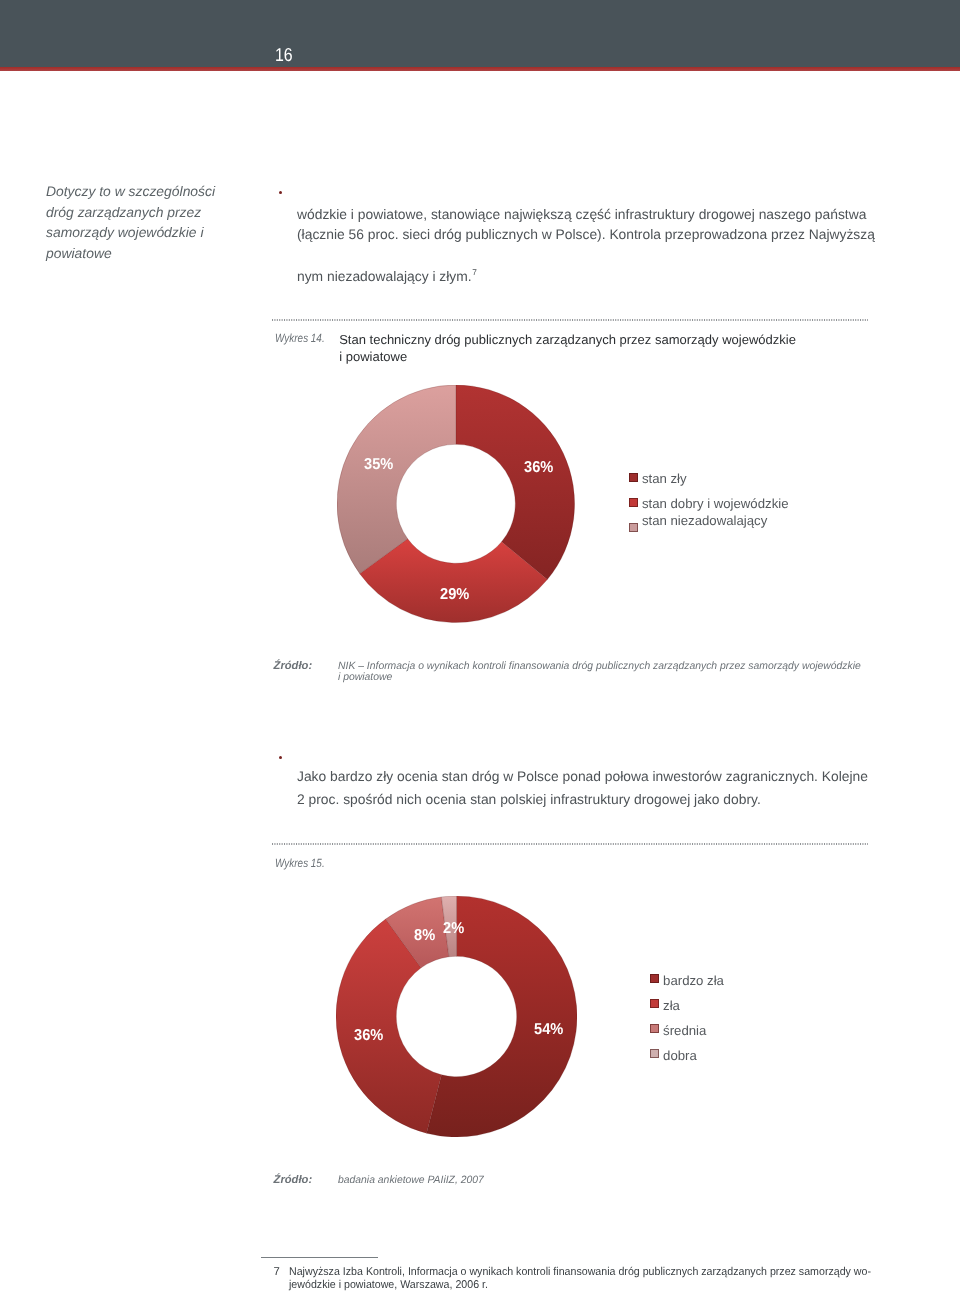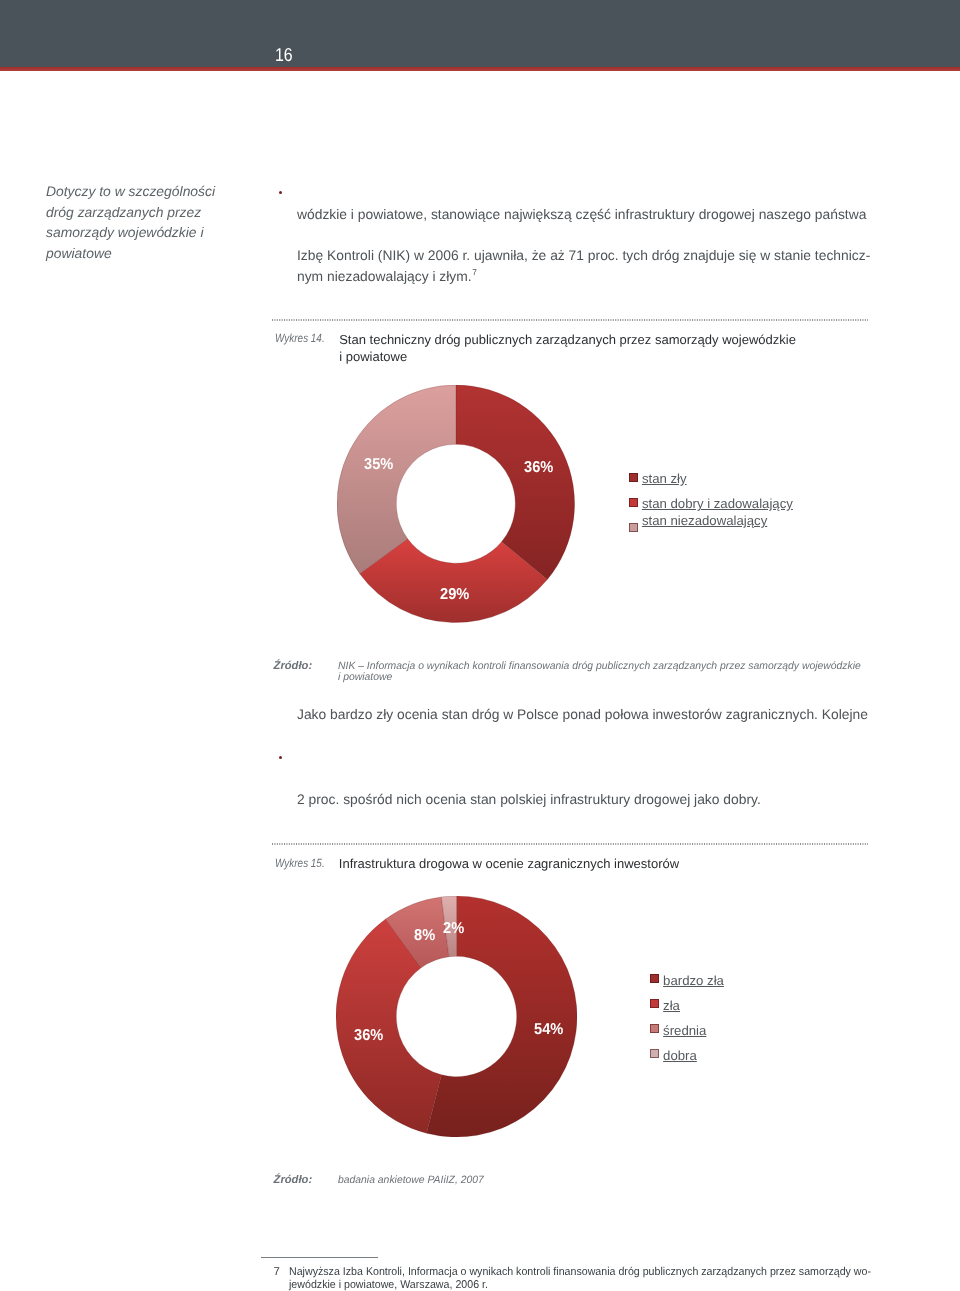--- a/index.html
+++ b/index.html
@@ -37,41 +37,41 @@
           color:#6c7277;white-space:nowrap;transform-origin:0 0;transform:scaleX(0.98);}
 
   .donut{position:absolute;}
   .donut svg{display:block;}
   .dlabel{position:absolute;color:#fff;font-weight:bold;font-size:15.8px;
           letter-spacing:0;white-space:nowrap;
           transform-origin:0 0;transform:scaleX(0.925);}
 
   .lgsw{position:absolute;width:9px;height:9px;box-sizing:border-box;
          border:1px solid rgba(70,16,15,0.55);}
-  .lgtx{position:absolute;font-size:13.2px;line-height:15px;color:#55595d;white-space:nowrap;text-decoration:underline;}
+  .lgtx{position:absolute;font-size:13.2px;line-height:15px;color:#55595d;white-space:nowrap;}
 
   .fnrule{position:absolute;height:1px;background:#787e82;}
   .fnnum{position:absolute;font-size:11.3px;color:#3b4044;white-space:nowrap;}
   .fnline{position:absolute;font-size:11.3px;line-height:13px;color:#3b4044;white-space:nowrap;
           transform-origin:0 0;transform:scaleX(0.942);}
 </style>
 </head>
 <body>
 
 <div class="page">
 <div class="hdr-bar"></div>
 <div class="hdr-no">16</div>
 <div class="hdr-rule"></div>
 <div class="snline" style="top:181.3px">Dotyczy to w szczególności</div>
 <div class="snline" style="top:201.7px">dróg zarządzanych przez</div>
 <div class="snline" style="top:222.1px">samorządy wojewódzkie i</div>
 <div class="snline" style="top:242.5px">powiatowe</div>
 <div class="bdot" style="left:279.3px;top:191.2px"></div>
 <div class="bline" style="top:203.7px"><span>wódzkie i powiatowe, stanowiące największą część infrastruktury drogowej naszego państwa</span></div>
-<div class="bline" style="top:245.1px"><span>Izbę Kontroli (NIK) w 2006 r. ujawniła, że aż 71 proc. tych dróg znajduje się w stanie technicz-</span></div>
+<div class="bline" style="top:224.4px"><span>(łącznie 56 proc. sieci dróg publicznych w Polsce). Kontrola przeprowadzona przez Najwyższą</span></div>
 <div class="bline" style="top:265.8px"><span>nym niezadowalający i złym.</span><sup>7</sup></div>
 <div class="dotrule" style="left:272.3px;top:318.9px;width:596px">
       <svg width="596" height="2" viewBox="0 0 596 2">
         <path d="M 0.000 0.35 h1.05 v1.3 h-1.05 Z M 2.400 0.35 h1.05 v1.3 h-1.05 Z M 4.800 0.35 h1.05 v1.3 h-1.05 Z M 7.200 0.35 h1.05 v1.3 h-1.05 Z M 9.600 0.35 h1.05 v1.3 h-1.05 Z M 12.000 0.35 h1.05 v1.3 h-1.05 Z M 14.400 0.35 h1.05 v1.3 h-1.05 Z M 16.800 0.35 h1.05 v1.3 h-1.05 Z M 19.200 0.35 h1.05 v1.3 h-1.05 Z M 21.600 0.35 h1.05 v1.3 h-1.05 Z M 24.000 0.35 h1.05 v1.3 h-1.05 Z M 26.400 0.35 h1.05 v1.3 h-1.05 Z M 28.800 0.35 h1.05 v1.3 h-1.05 Z M 31.200 0.35 h1.05 v1.3 h-1.05 Z M 33.600 0.35 h1.05 v1.3 h-1.05 Z M 36.000 0.35 h1.05 v1.3 h-1.05 Z M 38.400 0.35 h1.05 v1.3 h-1.05 Z M 40.800 0.35 h1.05 v1.3 h-1.05 Z M 43.200 0.35 h1.05 v1.3 h-1.05 Z M 45.600 0.35 h1.05 v1.3 h-1.05 Z M 48.000 0.35 h1.05 v1.3 h-1.05 Z M 50.400 0.35 h1.05 v1.3 h-1.05 Z M 52.800 0.35 h1.05 v1.3 h-1.05 Z M 55.200 0.35 h1.05 v1.3 h-1.05 Z M 57.600 0.35 h1.05 v1.3 h-1.05 Z M 60.000 0.35 h1.05 v1.3 h-1.05 Z M 62.400 0.35 h1.05 v1.3 h-1.05 Z M 64.800 0.35 h1.05 v1.3 h-1.05 Z M 67.200 0.35 h1.05 v1.3 h-1.05 Z M 69.600 0.35 h1.05 v1.3 h-1.05 Z M 72.000 0.35 h1.05 v1.3 h-1.05 Z M 74.400 0.35 h1.05 v1.3 h-1.05 Z M 76.800 0.35 h1.05 v1.3 h-1.05 Z M 79.200 0.35 h1.05 v1.3 h-1.05 Z M 81.600 0.35 h1.05 v1.3 h-1.05 Z M 84.000 0.35 h1.05 v1.3 h-1.05 Z M 86.400 0.35 h1.05 v1.3 h-1.05 Z M 88.800 0.35 h1.05 v1.3 h-1.05 Z M 91.200 0.35 h1.05 v1.3 h-1.05 Z M 93.600 0.35 h1.05 v1.3 h-1.05 Z M 96.000 0.35 h1.05 v1.3 h-1.05 Z M 98.400 0.35 h1.05 v1.3 h-1.05 Z M 100.800 0.35 h1.05 v1.3 h-1.05 Z M 103.200 0.35 h1.05 v1.3 h-1.05 Z M 105.600 0.35 h1.05 v1.3 h-1.05 Z M 108.000 0.35 h1.05 v1.3 h-1.05 Z M 110.400 0.35 h1.05 v1.3 h-1.05 Z M 112.800 0.35 h1.05 v1.3 h-1.05 Z M 115.200 0.35 h1.05 v1.3 h-1.05 Z M 117.600 0.35 h1.05 v1.3 h-1.05 Z M 120.000 0.35 h1.05 v1.3 h-1.05 Z M 122.400 0.35 h1.05 v1.3 h-1.05 Z M 124.800 0.35 h1.05 v1.3 h-1.05 Z M 127.200 0.35 h1.05 v1.3 h-1.05 Z M 129.600 0.35 h1.05 v1.3 h-1.05 Z M 132.000 0.35 h1.05 v1.3 h-1.05 Z M 134.400 0.35 h1.05 v1.3 h-1.05 Z M 136.800 0.35 h1.05 v1.3 h-1.05 Z M 139.200 0.35 h1.05 v1.3 h-1.05 Z M 141.600 0.35 h1.05 v1.3 h-1.05 Z M 144.000 0.35 h1.05 v1.3 h-1.05 Z M 146.400 0.35 h1.05 v1.3 h-1.05 Z M 148.800 0.35 h1.05 v1.3 h-1.05 Z M 151.200 0.35 h1.05 v1.3 h-1.05 Z M 153.600 0.35 h1.05 v1.3 h-1.05 Z M 156.000 0.35 h1.05 v1.3 h-1.05 Z M 158.400 0.35 h1.05 v1.3 h-1.05 Z M 160.800 0.35 h1.05 v1.3 h-1.05 Z M 163.200 0.35 h1.05 v1.3 h-1.05 Z M 165.600 0.35 h1.05 v1.3 h-1.05 Z M 168.000 0.35 h1.05 v1.3 h-1.05 Z M 170.400 0.35 h1.05 v1.3 h-1.05 Z M 172.800 0.35 h1.05 v1.3 h-1.05 Z M 175.200 0.35 h1.05 v1.3 h-1.05 Z M 177.600 0.35 h1.05 v1.3 h-1.05 Z M 180.000 0.35 h1.05 v1.3 h-1.05 Z M 182.400 0.35 h1.05 v1.3 h-1.05 Z M 184.800 0.35 h1.05 v1.3 h-1.05 Z M 187.200 0.35 h1.05 v1.3 h-1.05 Z M 189.600 0.35 h1.05 v1.3 h-1.05 Z M 192.000 0.35 h1.05 v1.3 h-1.05 Z M 194.400 0.35 h1.05 v1.3 h-1.05 Z M 196.800 0.35 h1.05 v1.3 h-1.05 Z M 199.200 0.35 h1.05 v1.3 h-1.05 Z M 201.600 0.35 h1.05 v1.3 h-1.05 Z M 204.000 0.35 h1.05 v1.3 h-1.05 Z M 206.400 0.35 h1.05 v1.3 h-1.05 Z M 208.800 0.35 h1.05 v1.3 h-1.05 Z M 211.200 0.35 h1.05 v1.3 h-1.05 Z M 213.600 0.35 h1.05 v1.3 h-1.05 Z M 216.000 0.35 h1.05 v1.3 h-1.05 Z M 218.400 0.35 h1.05 v1.3 h-1.05 Z M 220.800 0.35 h1.05 v1.3 h-1.05 Z M 223.200 0.35 h1.05 v1.3 h-1.05 Z M 225.600 0.35 h1.05 v1.3 h-1.05 Z M 228.000 0.35 h1.05 v1.3 h-1.05 Z M 230.400 0.35 h1.05 v1.3 h-1.05 Z M 232.800 0.35 h1.05 v1.3 h-1.05 Z M 235.200 0.35 h1.05 v1.3 h-1.05 Z M 237.600 0.35 h1.05 v1.3 h-1.05 Z M 240.000 0.35 h1.05 v1.3 h-1.05 Z M 242.400 0.35 h1.05 v1.3 h-1.05 Z M 244.800 0.35 h1.05 v1.3 h-1.05 Z M 247.200 0.35 h1.05 v1.3 h-1.05 Z M 249.600 0.35 h1.05 v1.3 h-1.05 Z M 252.000 0.35 h1.05 v1.3 h-1.05 Z M 254.400 0.35 h1.05 v1.3 h-1.05 Z M 256.800 0.35 h1.05 v1.3 h-1.05 Z M 259.200 0.35 h1.05 v1.3 h-1.05 Z M 261.600 0.35 h1.05 v1.3 h-1.05 Z M 264.000 0.35 h1.05 v1.3 h-1.05 Z M 266.400 0.35 h1.05 v1.3 h-1.05 Z M 268.800 0.35 h1.05 v1.3 h-1.05 Z M 271.200 0.35 h1.05 v1.3 h-1.05 Z M 273.600 0.35 h1.05 v1.3 h-1.05 Z M 276.000 0.35 h1.05 v1.3 h-1.05 Z M 278.400 0.35 h1.05 v1.3 h-1.05 Z M 280.800 0.35 h1.05 v1.3 h-1.05 Z M 283.200 0.35 h1.05 v1.3 h-1.05 Z M 285.600 0.35 h1.05 v1.3 h-1.05 Z M 288.000 0.35 h1.05 v1.3 h-1.05 Z M 290.400 0.35 h1.05 v1.3 h-1.05 Z M 292.800 0.35 h1.05 v1.3 h-1.05 Z M 295.200 0.35 h1.05 v1.3 h-1.05 Z M 297.600 0.35 h1.05 v1.3 h-1.05 Z M 300.000 0.35 h1.05 v1.3 h-1.05 Z M 302.400 0.35 h1.05 v1.3 h-1.05 Z M 304.800 0.35 h1.05 v1.3 h-1.05 Z M 307.200 0.35 h1.05 v1.3 h-1.05 Z M 309.600 0.35 h1.05 v1.3 h-1.05 Z M 312.000 0.35 h1.05 v1.3 h-1.05 Z M 314.400 0.35 h1.05 v1.3 h-1.05 Z M 316.800 0.35 h1.05 v1.3 h-1.05 Z M 319.200 0.35 h1.05 v1.3 h-1.05 Z M 321.600 0.35 h1.05 v1.3 h-1.05 Z M 324.000 0.35 h1.05 v1.3 h-1.05 Z M 326.400 0.35 h1.05 v1.3 h-1.05 Z M 328.800 0.35 h1.05 v1.3 h-1.05 Z M 331.200 0.35 h1.05 v1.3 h-1.05 Z M 333.600 0.35 h1.05 v1.3 h-1.05 Z M 336.000 0.35 h1.05 v1.3 h-1.05 Z M 338.400 0.35 h1.05 v1.3 h-1.05 Z M 340.800 0.35 h1.05 v1.3 h-1.05 Z M 343.200 0.35 h1.05 v1.3 h-1.05 Z M 345.600 0.35 h1.05 v1.3 h-1.05 Z M 348.000 0.35 h1.05 v1.3 h-1.05 Z M 350.400 0.35 h1.05 v1.3 h-1.05 Z M 352.800 0.35 h1.05 v1.3 h-1.05 Z M 355.200 0.35 h1.05 v1.3 h-1.05 Z M 357.600 0.35 h1.05 v1.3 h-1.05 Z M 360.000 0.35 h1.05 v1.3 h-1.05 Z M 362.400 0.35 h1.05 v1.3 h-1.05 Z M 364.800 0.35 h1.05 v1.3 h-1.05 Z M 367.200 0.35 h1.05 v1.3 h-1.05 Z M 369.600 0.35 h1.05 v1.3 h-1.05 Z M 372.000 0.35 h1.05 v1.3 h-1.05 Z M 374.400 0.35 h1.05 v1.3 h-1.05 Z M 376.800 0.35 h1.05 v1.3 h-1.05 Z M 379.200 0.35 h1.05 v1.3 h-1.05 Z M 381.600 0.35 h1.05 v1.3 h-1.05 Z M 384.000 0.35 h1.05 v1.3 h-1.05 Z M 386.400 0.35 h1.05 v1.3 h-1.05 Z M 388.800 0.35 h1.05 v1.3 h-1.05 Z M 391.200 0.35 h1.05 v1.3 h-1.05 Z M 393.600 0.35 h1.05 v1.3 h-1.05 Z M 396.000 0.35 h1.05 v1.3 h-1.05 Z M 398.400 0.35 h1.05 v1.3 h-1.05 Z M 400.800 0.35 h1.05 v1.3 h-1.05 Z M 403.200 0.35 h1.05 v1.3 h-1.05 Z M 405.600 0.35 h1.05 v1.3 h-1.05 Z M 408.000 0.35 h1.05 v1.3 h-1.05 Z M 410.400 0.35 h1.05 v1.3 h-1.05 Z M 412.800 0.35 h1.05 v1.3 h-1.05 Z M 415.200 0.35 h1.05 v1.3 h-1.05 Z M 417.600 0.35 h1.05 v1.3 h-1.05 Z M 420.000 0.35 h1.05 v1.3 h-1.05 Z M 422.400 0.35 h1.05 v1.3 h-1.05 Z M 424.800 0.35 h1.05 v1.3 h-1.05 Z M 427.200 0.35 h1.05 v1.3 h-1.05 Z M 429.600 0.35 h1.05 v1.3 h-1.05 Z M 432.000 0.35 h1.05 v1.3 h-1.05 Z M 434.400 0.35 h1.05 v1.3 h-1.05 Z M 436.800 0.35 h1.05 v1.3 h-1.05 Z M 439.200 0.35 h1.05 v1.3 h-1.05 Z M 441.600 0.35 h1.05 v1.3 h-1.05 Z M 444.000 0.35 h1.05 v1.3 h-1.05 Z M 446.400 0.35 h1.05 v1.3 h-1.05 Z M 448.800 0.35 h1.05 v1.3 h-1.05 Z M 451.200 0.35 h1.05 v1.3 h-1.05 Z M 453.600 0.35 h1.05 v1.3 h-1.05 Z M 456.000 0.35 h1.05 v1.3 h-1.05 Z M 458.400 0.35 h1.05 v1.3 h-1.05 Z M 460.800 0.35 h1.05 v1.3 h-1.05 Z M 463.200 0.35 h1.05 v1.3 h-1.05 Z M 465.600 0.35 h1.05 v1.3 h-1.05 Z M 468.000 0.35 h1.05 v1.3 h-1.05 Z M 470.400 0.35 h1.05 v1.3 h-1.05 Z M 472.800 0.35 h1.05 v1.3 h-1.05 Z M 475.200 0.35 h1.05 v1.3 h-1.05 Z M 477.600 0.35 h1.05 v1.3 h-1.05 Z M 480.000 0.35 h1.05 v1.3 h-1.05 Z M 482.400 0.35 h1.05 v1.3 h-1.05 Z M 484.800 0.35 h1.05 v1.3 h-1.05 Z M 487.200 0.35 h1.05 v1.3 h-1.05 Z M 489.600 0.35 h1.05 v1.3 h-1.05 Z M 492.000 0.35 h1.05 v1.3 h-1.05 Z M 494.400 0.35 h1.05 v1.3 h-1.05 Z M 496.800 0.35 h1.05 v1.3 h-1.05 Z M 499.200 0.35 h1.05 v1.3 h-1.05 Z M 501.600 0.35 h1.05 v1.3 h-1.05 Z M 504.000 0.35 h1.05 v1.3 h-1.05 Z M 506.400 0.35 h1.05 v1.3 h-1.05 Z M 508.800 0.35 h1.05 v1.3 h-1.05 Z M 511.200 0.35 h1.05 v1.3 h-1.05 Z M 513.600 0.35 h1.05 v1.3 h-1.05 Z M 516.000 0.35 h1.05 v1.3 h-1.05 Z M 518.400 0.35 h1.05 v1.3 h-1.05 Z M 520.800 0.35 h1.05 v1.3 h-1.05 Z M 523.200 0.35 h1.05 v1.3 h-1.05 Z M 525.600 0.35 h1.05 v1.3 h-1.05 Z M 528.000 0.35 h1.05 v1.3 h-1.05 Z M 530.400 0.35 h1.05 v1.3 h-1.05 Z M 532.800 0.35 h1.05 v1.3 h-1.05 Z M 535.200 0.35 h1.05 v1.3 h-1.05 Z M 537.600 0.35 h1.05 v1.3 h-1.05 Z M 540.000 0.35 h1.05 v1.3 h-1.05 Z M 542.400 0.35 h1.05 v1.3 h-1.05 Z M 544.800 0.35 h1.05 v1.3 h-1.05 Z M 547.200 0.35 h1.05 v1.3 h-1.05 Z M 549.600 0.35 h1.05 v1.3 h-1.05 Z M 552.000 0.35 h1.05 v1.3 h-1.05 Z M 554.400 0.35 h1.05 v1.3 h-1.05 Z M 556.800 0.35 h1.05 v1.3 h-1.05 Z M 559.200 0.35 h1.05 v1.3 h-1.05 Z M 561.600 0.35 h1.05 v1.3 h-1.05 Z M 564.000 0.35 h1.05 v1.3 h-1.05 Z M 566.400 0.35 h1.05 v1.3 h-1.05 Z M 568.800 0.35 h1.05 v1.3 h-1.05 Z M 571.200 0.35 h1.05 v1.3 h-1.05 Z M 573.600 0.35 h1.05 v1.3 h-1.05 Z M 576.000 0.35 h1.05 v1.3 h-1.05 Z M 578.400 0.35 h1.05 v1.3 h-1.05 Z M 580.800 0.35 h1.05 v1.3 h-1.05 Z M 583.200 0.35 h1.05 v1.3 h-1.05 Z M 585.600 0.35 h1.05 v1.3 h-1.05 Z M 588.000 0.35 h1.05 v1.3 h-1.05 Z M 590.400 0.35 h1.05 v1.3 h-1.05 Z M 592.800 0.35 h1.05 v1.3 h-1.05 Z M 595.200 0.35 h1.05 v1.3 h-1.05 Z" fill="#6e7276"></path>
       </svg>
     </div>
 <div class="figlbl" style="left:274.7px;top:330.6px">Wykres 14.</div>
 <div class="figttl" style="left:339.2px;top:330.0px">Stan techniczny dróg publicznych zarządzanych przez samorządy wojewódzkie</div>
 <div class="figttl" style="left:339.2px;top:347.0px">i powiatowe</div>
 <div class="donut" style="left:337.2px;top:385.2px">
@@ -94,36 +94,35 @@
         <path d="M 210.34 194.53 A 118.8 118.8 0 0 1 22.69 188.63 L 70.66 153.77 A 59.5 59.5 0 0 0 164.65 156.73 Z" fill="url(#dg0_1)" stroke="#5d1817" stroke-opacity="0.30" stroke-width="0.7"></path>
         <path d="M 22.69 188.63 A 118.8 118.8 0 0 1 118.80 0.00 L 118.80 59.30 A 59.5 59.5 0 0 0 70.66 153.77 Z" fill="url(#dg0_2)" stroke="#5d1817" stroke-opacity="0.30" stroke-width="0.7"></path>
       </svg>
     </div>
 <div class="dlabel" style="left:363.5px;top:456.0px">35%</div>
 <div class="dlabel" style="left:524.4px;top:458.6px">36%</div>
 <div class="dlabel" style="left:440.0px;top:586.0px">29%</div>
 <div class="lgsw" style="left:628.8px;top:472.6px;background:#9e2e2d"></div>
 <div class="lgtx" style="left:641.9px;top:471.0px">stan zły</div>
 <div class="lgsw" style="left:628.8px;top:497.9px;background:#c23937"></div>
-<div class="lgtx" style="left:641.9px;top:496.3px">stan dobry i zadowalający</div>
+<div class="lgtx" style="left:641.9px;top:496.3px">stan dobry i wojewódzkie</div>
 <div class="lgsw" style="left:628.8px;top:523.2px;background:#ca9c9c"></div>
 <div class="lgtx" style="left:641.9px;top:513px">stan niezadowalający</div>
 <div class="srclbl" style="left:273.6px;top:659.7px">Źródło:</div>
 <div class="srctxt" style="left:338.3px;top:659.7px">NIK – Informacja o wynikach kontroli finansowania dróg publicznych zarządzanych przez samorządy wojewódzkie</div>
 <div class="srctxt" style="left:338.3px;top:670.8px">i powiatowe</div>
 <div class="bdot" style="left:279.3px;top:756.2px"></div>
-<div class="bline" style="top:704px"><span>Jako bardzo zły ocenia stan dróg w Polsce ponad połowa inwestorów zagranicznych. Kolejne</span></div>
+<div class="bline" style="top:766px"><span>Jako bardzo zły ocenia stan dróg w Polsce ponad połowa inwestorów zagranicznych. Kolejne</span></div>
 <div class="bline" style="top:789.2px"><span>2 proc. spośród nich ocenia stan polskiej infrastruktury drogowej jako dobry.</span></div>
 <div class="dotrule" style="left:272.3px;top:842.7px;width:596px">
       <svg width="596" height="2" viewBox="0 0 596 2">
         <path d="M 0.000 0.35 h1.05 v1.3 h-1.05 Z M 2.400 0.35 h1.05 v1.3 h-1.05 Z M 4.800 0.35 h1.05 v1.3 h-1.05 Z M 7.200 0.35 h1.05 v1.3 h-1.05 Z M 9.600 0.35 h1.05 v1.3 h-1.05 Z M 12.000 0.35 h1.05 v1.3 h-1.05 Z M 14.400 0.35 h1.05 v1.3 h-1.05 Z M 16.800 0.35 h1.05 v1.3 h-1.05 Z M 19.200 0.35 h1.05 v1.3 h-1.05 Z M 21.600 0.35 h1.05 v1.3 h-1.05 Z M 24.000 0.35 h1.05 v1.3 h-1.05 Z M 26.400 0.35 h1.05 v1.3 h-1.05 Z M 28.800 0.35 h1.05 v1.3 h-1.05 Z M 31.200 0.35 h1.05 v1.3 h-1.05 Z M 33.600 0.35 h1.05 v1.3 h-1.05 Z M 36.000 0.35 h1.05 v1.3 h-1.05 Z M 38.400 0.35 h1.05 v1.3 h-1.05 Z M 40.800 0.35 h1.05 v1.3 h-1.05 Z M 43.200 0.35 h1.05 v1.3 h-1.05 Z M 45.600 0.35 h1.05 v1.3 h-1.05 Z M 48.000 0.35 h1.05 v1.3 h-1.05 Z M 50.400 0.35 h1.05 v1.3 h-1.05 Z M 52.800 0.35 h1.05 v1.3 h-1.05 Z M 55.200 0.35 h1.05 v1.3 h-1.05 Z M 57.600 0.35 h1.05 v1.3 h-1.05 Z M 60.000 0.35 h1.05 v1.3 h-1.05 Z M 62.400 0.35 h1.05 v1.3 h-1.05 Z M 64.800 0.35 h1.05 v1.3 h-1.05 Z M 67.200 0.35 h1.05 v1.3 h-1.05 Z M 69.600 0.35 h1.05 v1.3 h-1.05 Z M 72.000 0.35 h1.05 v1.3 h-1.05 Z M 74.400 0.35 h1.05 v1.3 h-1.05 Z M 76.800 0.35 h1.05 v1.3 h-1.05 Z M 79.200 0.35 h1.05 v1.3 h-1.05 Z M 81.600 0.35 h1.05 v1.3 h-1.05 Z M 84.000 0.35 h1.05 v1.3 h-1.05 Z M 86.400 0.35 h1.05 v1.3 h-1.05 Z M 88.800 0.35 h1.05 v1.3 h-1.05 Z M 91.200 0.35 h1.05 v1.3 h-1.05 Z M 93.600 0.35 h1.05 v1.3 h-1.05 Z M 96.000 0.35 h1.05 v1.3 h-1.05 Z M 98.400 0.35 h1.05 v1.3 h-1.05 Z M 100.800 0.35 h1.05 v1.3 h-1.05 Z M 103.200 0.35 h1.05 v1.3 h-1.05 Z M 105.600 0.35 h1.05 v1.3 h-1.05 Z M 108.000 0.35 h1.05 v1.3 h-1.05 Z M 110.400 0.35 h1.05 v1.3 h-1.05 Z M 112.800 0.35 h1.05 v1.3 h-1.05 Z M 115.200 0.35 h1.05 v1.3 h-1.05 Z M 117.600 0.35 h1.05 v1.3 h-1.05 Z M 120.000 0.35 h1.05 v1.3 h-1.05 Z M 122.400 0.35 h1.05 v1.3 h-1.05 Z M 124.800 0.35 h1.05 v1.3 h-1.05 Z M 127.200 0.35 h1.05 v1.3 h-1.05 Z M 129.600 0.35 h1.05 v1.3 h-1.05 Z M 132.000 0.35 h1.05 v1.3 h-1.05 Z M 134.400 0.35 h1.05 v1.3 h-1.05 Z M 136.800 0.35 h1.05 v1.3 h-1.05 Z M 139.200 0.35 h1.05 v1.3 h-1.05 Z M 141.600 0.35 h1.05 v1.3 h-1.05 Z M 144.000 0.35 h1.05 v1.3 h-1.05 Z M 146.400 0.35 h1.05 v1.3 h-1.05 Z M 148.800 0.35 h1.05 v1.3 h-1.05 Z M 151.200 0.35 h1.05 v1.3 h-1.05 Z M 153.600 0.35 h1.05 v1.3 h-1.05 Z M 156.000 0.35 h1.05 v1.3 h-1.05 Z M 158.400 0.35 h1.05 v1.3 h-1.05 Z M 160.800 0.35 h1.05 v1.3 h-1.05 Z M 163.200 0.35 h1.05 v1.3 h-1.05 Z M 165.600 0.35 h1.05 v1.3 h-1.05 Z M 168.000 0.35 h1.05 v1.3 h-1.05 Z M 170.400 0.35 h1.05 v1.3 h-1.05 Z M 172.800 0.35 h1.05 v1.3 h-1.05 Z M 175.200 0.35 h1.05 v1.3 h-1.05 Z M 177.600 0.35 h1.05 v1.3 h-1.05 Z M 180.000 0.35 h1.05 v1.3 h-1.05 Z M 182.400 0.35 h1.05 v1.3 h-1.05 Z M 184.800 0.35 h1.05 v1.3 h-1.05 Z M 187.200 0.35 h1.05 v1.3 h-1.05 Z M 189.600 0.35 h1.05 v1.3 h-1.05 Z M 192.000 0.35 h1.05 v1.3 h-1.05 Z M 194.400 0.35 h1.05 v1.3 h-1.05 Z M 196.800 0.35 h1.05 v1.3 h-1.05 Z M 199.200 0.35 h1.05 v1.3 h-1.05 Z M 201.600 0.35 h1.05 v1.3 h-1.05 Z M 204.000 0.35 h1.05 v1.3 h-1.05 Z M 206.400 0.35 h1.05 v1.3 h-1.05 Z M 208.800 0.35 h1.05 v1.3 h-1.05 Z M 211.200 0.35 h1.05 v1.3 h-1.05 Z M 213.600 0.35 h1.05 v1.3 h-1.05 Z M 216.000 0.35 h1.05 v1.3 h-1.05 Z M 218.400 0.35 h1.05 v1.3 h-1.05 Z M 220.800 0.35 h1.05 v1.3 h-1.05 Z M 223.200 0.35 h1.05 v1.3 h-1.05 Z M 225.600 0.35 h1.05 v1.3 h-1.05 Z M 228.000 0.35 h1.05 v1.3 h-1.05 Z M 230.400 0.35 h1.05 v1.3 h-1.05 Z M 232.800 0.35 h1.05 v1.3 h-1.05 Z M 235.200 0.35 h1.05 v1.3 h-1.05 Z M 237.600 0.35 h1.05 v1.3 h-1.05 Z M 240.000 0.35 h1.05 v1.3 h-1.05 Z M 242.400 0.35 h1.05 v1.3 h-1.05 Z M 244.800 0.35 h1.05 v1.3 h-1.05 Z M 247.200 0.35 h1.05 v1.3 h-1.05 Z M 249.600 0.35 h1.05 v1.3 h-1.05 Z M 252.000 0.35 h1.05 v1.3 h-1.05 Z M 254.400 0.35 h1.05 v1.3 h-1.05 Z M 256.800 0.35 h1.05 v1.3 h-1.05 Z M 259.200 0.35 h1.05 v1.3 h-1.05 Z M 261.600 0.35 h1.05 v1.3 h-1.05 Z M 264.000 0.35 h1.05 v1.3 h-1.05 Z M 266.400 0.35 h1.05 v1.3 h-1.05 Z M 268.800 0.35 h1.05 v1.3 h-1.05 Z M 271.200 0.35 h1.05 v1.3 h-1.05 Z M 273.600 0.35 h1.05 v1.3 h-1.05 Z M 276.000 0.35 h1.05 v1.3 h-1.05 Z M 278.400 0.35 h1.05 v1.3 h-1.05 Z M 280.800 0.35 h1.05 v1.3 h-1.05 Z M 283.200 0.35 h1.05 v1.3 h-1.05 Z M 285.600 0.35 h1.05 v1.3 h-1.05 Z M 288.000 0.35 h1.05 v1.3 h-1.05 Z M 290.400 0.35 h1.05 v1.3 h-1.05 Z M 292.800 0.35 h1.05 v1.3 h-1.05 Z M 295.200 0.35 h1.05 v1.3 h-1.05 Z M 297.600 0.35 h1.05 v1.3 h-1.05 Z M 300.000 0.35 h1.05 v1.3 h-1.05 Z M 302.400 0.35 h1.05 v1.3 h-1.05 Z M 304.800 0.35 h1.05 v1.3 h-1.05 Z M 307.200 0.35 h1.05 v1.3 h-1.05 Z M 309.600 0.35 h1.05 v1.3 h-1.05 Z M 312.000 0.35 h1.05 v1.3 h-1.05 Z M 314.400 0.35 h1.05 v1.3 h-1.05 Z M 316.800 0.35 h1.05 v1.3 h-1.05 Z M 319.200 0.35 h1.05 v1.3 h-1.05 Z M 321.600 0.35 h1.05 v1.3 h-1.05 Z M 324.000 0.35 h1.05 v1.3 h-1.05 Z M 326.400 0.35 h1.05 v1.3 h-1.05 Z M 328.800 0.35 h1.05 v1.3 h-1.05 Z M 331.200 0.35 h1.05 v1.3 h-1.05 Z M 333.600 0.35 h1.05 v1.3 h-1.05 Z M 336.000 0.35 h1.05 v1.3 h-1.05 Z M 338.400 0.35 h1.05 v1.3 h-1.05 Z M 340.800 0.35 h1.05 v1.3 h-1.05 Z M 343.200 0.35 h1.05 v1.3 h-1.05 Z M 345.600 0.35 h1.05 v1.3 h-1.05 Z M 348.000 0.35 h1.05 v1.3 h-1.05 Z M 350.400 0.35 h1.05 v1.3 h-1.05 Z M 352.800 0.35 h1.05 v1.3 h-1.05 Z M 355.200 0.35 h1.05 v1.3 h-1.05 Z M 357.600 0.35 h1.05 v1.3 h-1.05 Z M 360.000 0.35 h1.05 v1.3 h-1.05 Z M 362.400 0.35 h1.05 v1.3 h-1.05 Z M 364.800 0.35 h1.05 v1.3 h-1.05 Z M 367.200 0.35 h1.05 v1.3 h-1.05 Z M 369.600 0.35 h1.05 v1.3 h-1.05 Z M 372.000 0.35 h1.05 v1.3 h-1.05 Z M 374.400 0.35 h1.05 v1.3 h-1.05 Z M 376.800 0.35 h1.05 v1.3 h-1.05 Z M 379.200 0.35 h1.05 v1.3 h-1.05 Z M 381.600 0.35 h1.05 v1.3 h-1.05 Z M 384.000 0.35 h1.05 v1.3 h-1.05 Z M 386.400 0.35 h1.05 v1.3 h-1.05 Z M 388.800 0.35 h1.05 v1.3 h-1.05 Z M 391.200 0.35 h1.05 v1.3 h-1.05 Z M 393.600 0.35 h1.05 v1.3 h-1.05 Z M 396.000 0.35 h1.05 v1.3 h-1.05 Z M 398.400 0.35 h1.05 v1.3 h-1.05 Z M 400.800 0.35 h1.05 v1.3 h-1.05 Z M 403.200 0.35 h1.05 v1.3 h-1.05 Z M 405.600 0.35 h1.05 v1.3 h-1.05 Z M 408.000 0.35 h1.05 v1.3 h-1.05 Z M 410.400 0.35 h1.05 v1.3 h-1.05 Z M 412.800 0.35 h1.05 v1.3 h-1.05 Z M 415.200 0.35 h1.05 v1.3 h-1.05 Z M 417.600 0.35 h1.05 v1.3 h-1.05 Z M 420.000 0.35 h1.05 v1.3 h-1.05 Z M 422.400 0.35 h1.05 v1.3 h-1.05 Z M 424.800 0.35 h1.05 v1.3 h-1.05 Z M 427.200 0.35 h1.05 v1.3 h-1.05 Z M 429.600 0.35 h1.05 v1.3 h-1.05 Z M 432.000 0.35 h1.05 v1.3 h-1.05 Z M 434.400 0.35 h1.05 v1.3 h-1.05 Z M 436.800 0.35 h1.05 v1.3 h-1.05 Z M 439.200 0.35 h1.05 v1.3 h-1.05 Z M 441.600 0.35 h1.05 v1.3 h-1.05 Z M 444.000 0.35 h1.05 v1.3 h-1.05 Z M 446.400 0.35 h1.05 v1.3 h-1.05 Z M 448.800 0.35 h1.05 v1.3 h-1.05 Z M 451.200 0.35 h1.05 v1.3 h-1.05 Z M 453.600 0.35 h1.05 v1.3 h-1.05 Z M 456.000 0.35 h1.05 v1.3 h-1.05 Z M 458.400 0.35 h1.05 v1.3 h-1.05 Z M 460.800 0.35 h1.05 v1.3 h-1.05 Z M 463.200 0.35 h1.05 v1.3 h-1.05 Z M 465.600 0.35 h1.05 v1.3 h-1.05 Z M 468.000 0.35 h1.05 v1.3 h-1.05 Z M 470.400 0.35 h1.05 v1.3 h-1.05 Z M 472.800 0.35 h1.05 v1.3 h-1.05 Z M 475.200 0.35 h1.05 v1.3 h-1.05 Z M 477.600 0.35 h1.05 v1.3 h-1.05 Z M 480.000 0.35 h1.05 v1.3 h-1.05 Z M 482.400 0.35 h1.05 v1.3 h-1.05 Z M 484.800 0.35 h1.05 v1.3 h-1.05 Z M 487.200 0.35 h1.05 v1.3 h-1.05 Z M 489.600 0.35 h1.05 v1.3 h-1.05 Z M 492.000 0.35 h1.05 v1.3 h-1.05 Z M 494.400 0.35 h1.05 v1.3 h-1.05 Z M 496.800 0.35 h1.05 v1.3 h-1.05 Z M 499.200 0.35 h1.05 v1.3 h-1.05 Z M 501.600 0.35 h1.05 v1.3 h-1.05 Z M 504.000 0.35 h1.05 v1.3 h-1.05 Z M 506.400 0.35 h1.05 v1.3 h-1.05 Z M 508.800 0.35 h1.05 v1.3 h-1.05 Z M 511.200 0.35 h1.05 v1.3 h-1.05 Z M 513.600 0.35 h1.05 v1.3 h-1.05 Z M 516.000 0.35 h1.05 v1.3 h-1.05 Z M 518.400 0.35 h1.05 v1.3 h-1.05 Z M 520.800 0.35 h1.05 v1.3 h-1.05 Z M 523.200 0.35 h1.05 v1.3 h-1.05 Z M 525.600 0.35 h1.05 v1.3 h-1.05 Z M 528.000 0.35 h1.05 v1.3 h-1.05 Z M 530.400 0.35 h1.05 v1.3 h-1.05 Z M 532.800 0.35 h1.05 v1.3 h-1.05 Z M 535.200 0.35 h1.05 v1.3 h-1.05 Z M 537.600 0.35 h1.05 v1.3 h-1.05 Z M 540.000 0.35 h1.05 v1.3 h-1.05 Z M 542.400 0.35 h1.05 v1.3 h-1.05 Z M 544.800 0.35 h1.05 v1.3 h-1.05 Z M 547.200 0.35 h1.05 v1.3 h-1.05 Z M 549.600 0.35 h1.05 v1.3 h-1.05 Z M 552.000 0.35 h1.05 v1.3 h-1.05 Z M 554.400 0.35 h1.05 v1.3 h-1.05 Z M 556.800 0.35 h1.05 v1.3 h-1.05 Z M 559.200 0.35 h1.05 v1.3 h-1.05 Z M 561.600 0.35 h1.05 v1.3 h-1.05 Z M 564.000 0.35 h1.05 v1.3 h-1.05 Z M 566.400 0.35 h1.05 v1.3 h-1.05 Z M 568.800 0.35 h1.05 v1.3 h-1.05 Z M 571.200 0.35 h1.05 v1.3 h-1.05 Z M 573.600 0.35 h1.05 v1.3 h-1.05 Z M 576.000 0.35 h1.05 v1.3 h-1.05 Z M 578.400 0.35 h1.05 v1.3 h-1.05 Z M 580.800 0.35 h1.05 v1.3 h-1.05 Z M 583.200 0.35 h1.05 v1.3 h-1.05 Z M 585.600 0.35 h1.05 v1.3 h-1.05 Z M 588.000 0.35 h1.05 v1.3 h-1.05 Z M 590.400 0.35 h1.05 v1.3 h-1.05 Z M 592.800 0.35 h1.05 v1.3 h-1.05 Z M 595.200 0.35 h1.05 v1.3 h-1.05 Z" fill="#6e7276"></path>
       </svg>
     </div>
 <div class="figlbl" style="left:274.6px;top:855.7px">Wykres 15.</div>
-<div class="figttl" style="left:338.8px;top:854.3px">Infrastruktura drogowa w ocenie zagranicznych inwestorów</div>
 <div class="donut" style="left:335.8px;top:896.4px">
       <svg width="241" height="241" viewBox="0 0 241 241">
         <defs>
           <linearGradient id="dg1_0" x1="0" y1="0" x2="0" y2="1">
             <stop offset="0" stop-color="#b3312e"></stop>
             <stop offset="1" stop-color="#77211d"></stop>
           </linearGradient>
           <linearGradient id="dg1_1" x1="0" y1="0" x2="0" y2="1">
             <stop offset="0" stop-color="#cc403e"></stop>
             <stop offset="1" stop-color="#8e2925"></stop>

